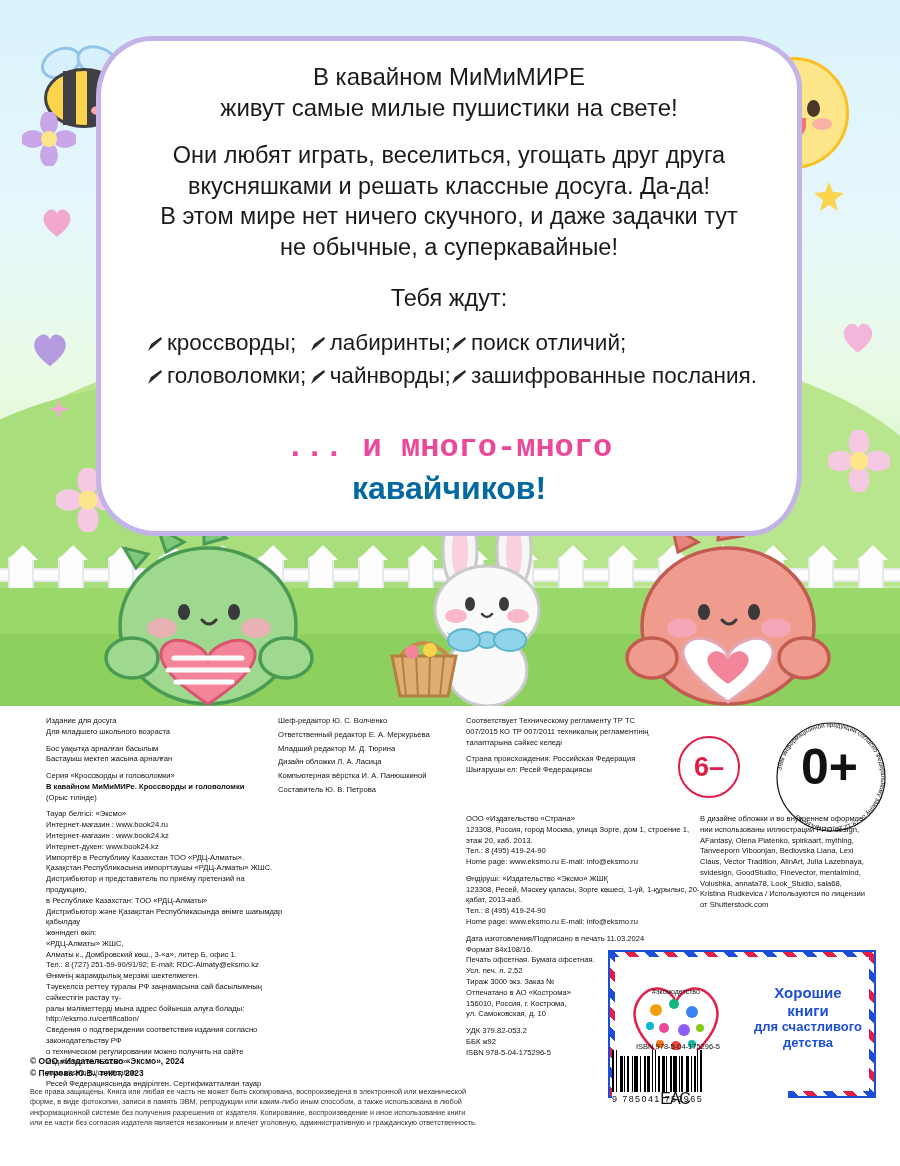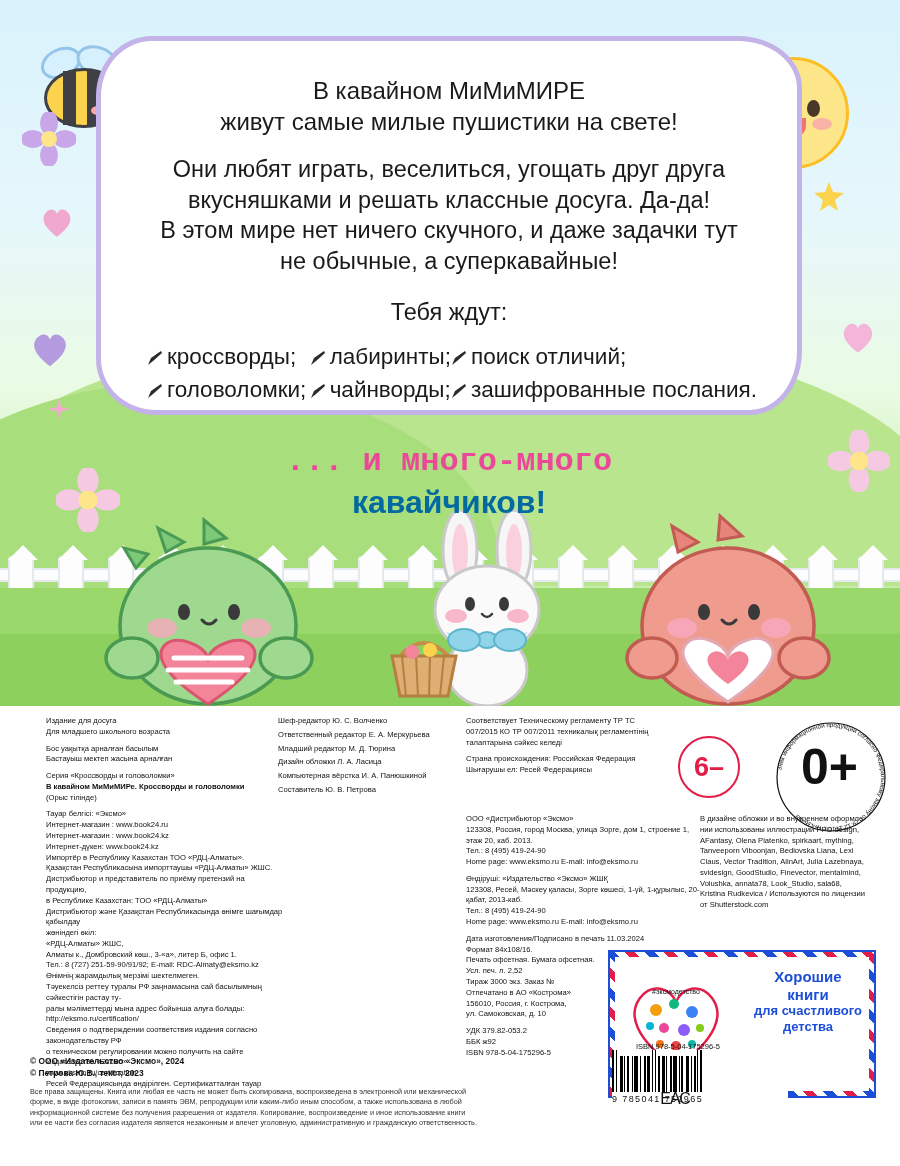--- a/index.html
+++ b/index.html
@@ -123,26 +123,26 @@
     background: rgba(214,240,253,.9); border: 3px solid #93c5e8;
     border-radius: 50%;
   }
   .bee-eye { position: absolute; width: 9px; height: 12px; background: #3f3f46; border-radius: 50%; top: 22px; }
   .bee-cheek { position: absolute; width: 14px; height: 9px; background: #f9a8a8; border-radius: 50%; top: 35px; }
 
   
   .bubble {
     position: absolute;
     left: 96px; top: 36px;
-    width: 706px; height: 379px;
+    width: 706px; height: 500px;
     background: #ffffff;
     border: 5px solid #c3b3e8;
     border-radius: 56px 64px 52px 60px / 60px 52px 64px 56px;
     box-shadow: 0 0 0 0 rgba(0,0,0,0);
-    padding: 34px 40px 0;
+    padding: 20px 40px 0;
     text-align: center;
   }
 
   .b-line {
     font-size: 23.5px;
     color: #1a1a1a;
     line-height: 1.30;
     font-weight: 400;
   }
   .b-line.bold-top { font-size: 24px; }
@@ -236,21 +236,21 @@
     display: flex;
   }
   .promo-stripes {
     position: absolute; inset: 0;
     background: repeating-linear-gradient(45deg, #e11d48 0 7px, #fff 7px 14px, #1d4ed8 14px 21px, #fff 21px 28px);
     -webkit-mask: linear-gradient(#000 0 0) content-box, linear-gradient(#000 0 0);
     padding: 5px;
     -webkit-mask-composite: xor; mask-composite: exclude;
   }
   .promo-left { width: 132px; position: relative; display:flex; align-items:center; justify-content:center;}
-  .promo-right { flex: 1; position: relative; padding-top: 16px; text-align: center; }
+  .promo-right { flex: 1; position: relative; padding-top: 32px; text-align: center; }
   .promo-title { color: #1d4ed8; font-weight: bold; font-size: 15px; line-height: 1.18; }
   .promo-sub { color: #1d4ed8; font-weight: bold; font-size: 13px; line-height: 1.22; }
   .promo-social { position: absolute; bottom: 30px; left: 8px; right: 8px; display: flex; align-items: center; gap: 4px; font-size: 11px; color: #111; }
   .sq { width: 13px; height: 13px; border-radius: 3px; background: #2787f5; color: #fff; font-size: 8px; display:flex;align-items:center;justify-content:center;}
   .promo-bottom { position: absolute; bottom: 9px; left: 0; right: 0; text-align: center; font-size: 11px; }
 
   .heart-logo { width: 104px; height: 96px; }
 
   
   .barcode {
@@ -550,21 +550,21 @@
   <div class="col c-c">
     <div>Соответствует Техническому регламенту ТР ТС</div>
     <div>007/2015 КО ТР 007/2011 техникалық регламентінің</div>
     <div>талаптарына сәйкес келеді</div>
     <div class="sp"></div>
     <div>Страна происхождения: Российская Федерация</div>
     <div>Шығарушы ел: Ресей Федерациясы</div>
   </div>
 
   <div class="col c-e">
-    <div>ООО «Дистрибьютор «Эксмо»</div>
+    <div>ООО «Издательство «Страна»</div>
     <div>123308, Россия, город Москва, улица Зорге, дом 1, строение 1, этаж 20, каб. 2013.</div>
     <div>Тел.: 8 (495) 419-24-90</div>
     <div>Home page: www.eksmo.ru E-mail: info@eksmo.ru</div>
     <div class="sp"></div>
     <div>Өндіруші: «Издательство «Эксмо» ЖШҚ</div>
     <div>123308, Ресей, Мәскеу қаласы, Зорге көшесі, 1-үй, 1-құрылыс, 20-қабат, 2013-каб.</div>
     <div>Тел.: 8 (495) 419-24-90</div>
     <div>Home page: www.eksmo.ru E-mail: info@eksmo.ru</div>
     <div class="sp"></div>
     <div>Дата изготовления/Подписано в печать 11.03.2024</div>

